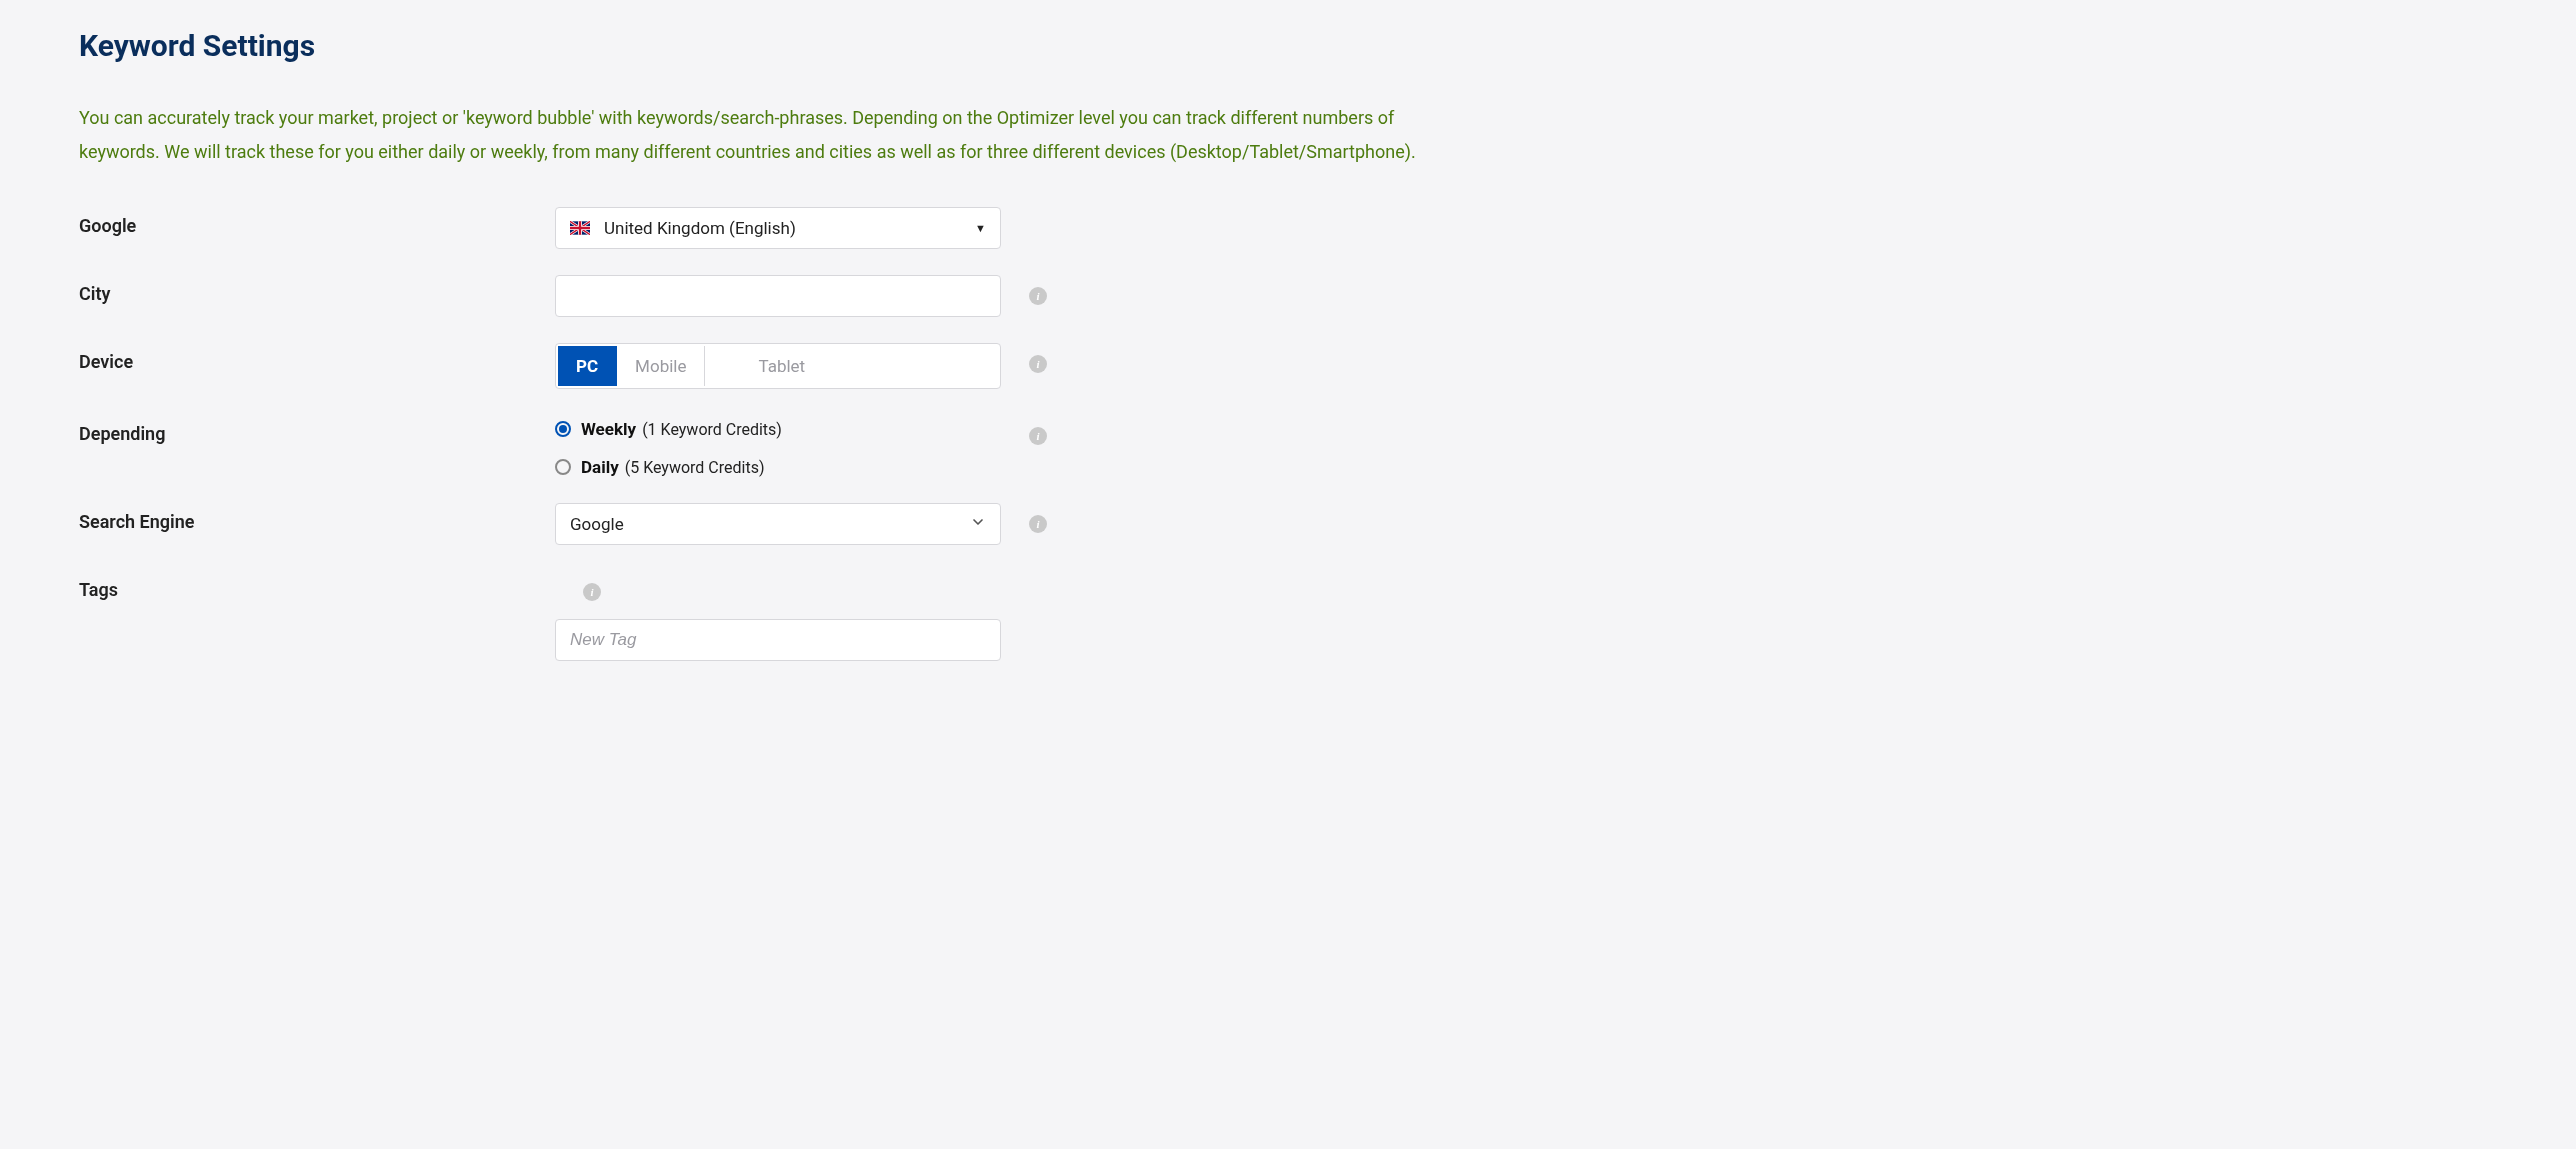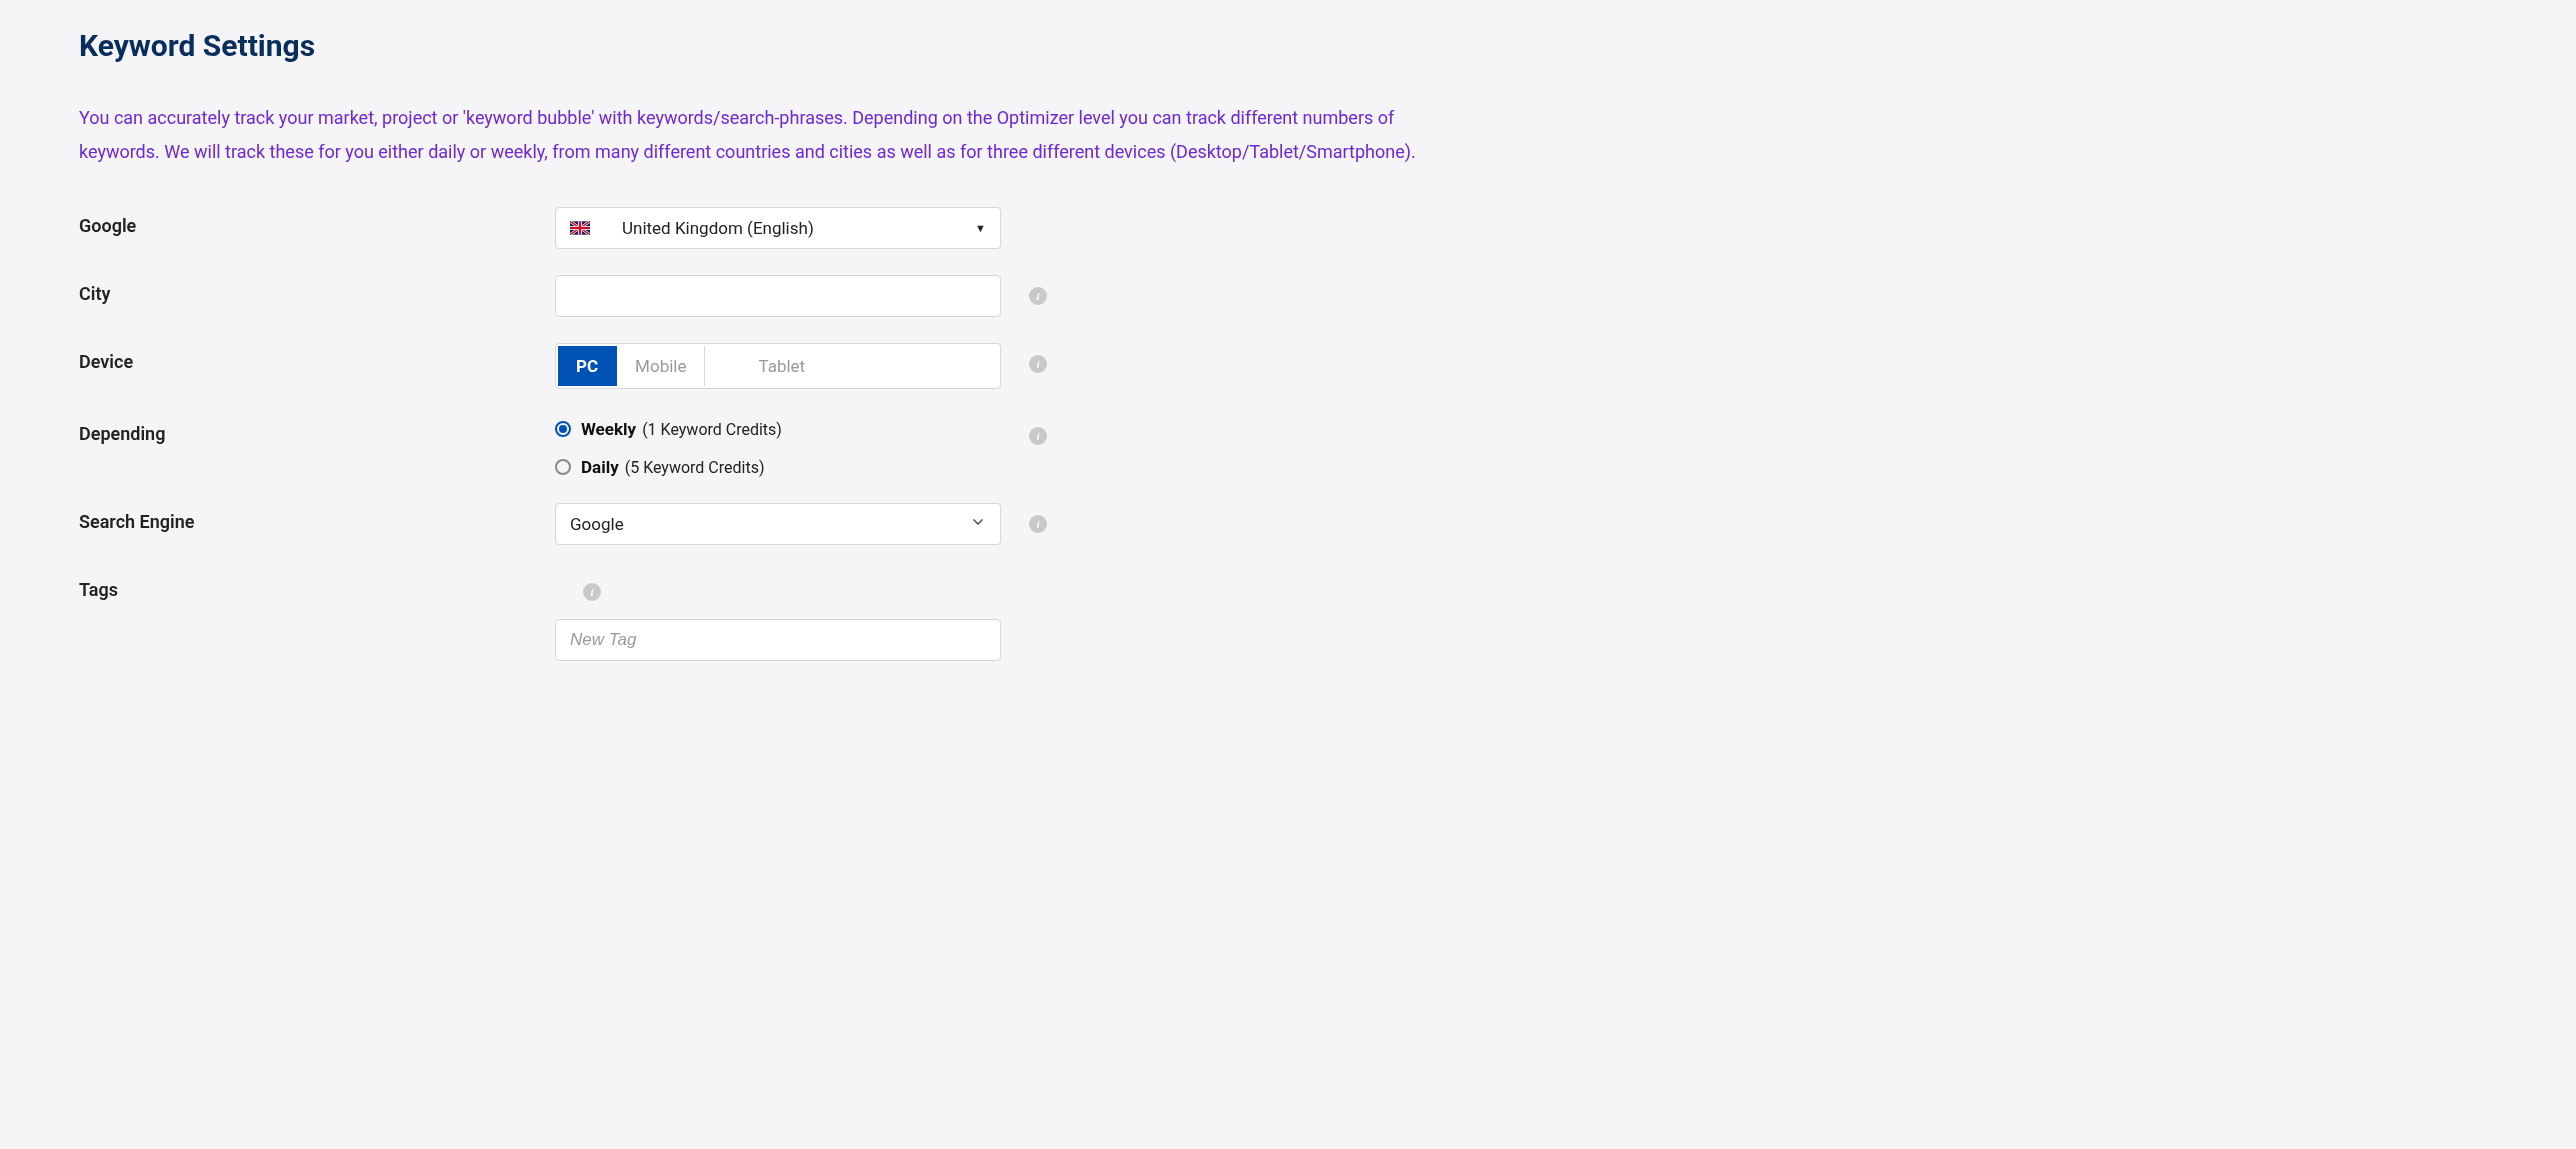--- a/index.html
+++ b/index.html
@@ -19,21 +19,21 @@
   }
   h1 {
     color: #0a2e5c;
     font-size: 30px;
     font-weight: 700;
     margin-bottom: 38px;
   }
   .description {
     font-size: 18px;
     line-height: 1.9;
-    color: #6d28d9;
+    color: #4d7c0f;
     margin-bottom: 38px;
   }
   .form-row {
     display: flex;
     align-items: flex-start;
     margin-bottom: 26px;
   }
   .form-row.tight {
     margin-bottom: 18px;
   }
@@ -72,21 +72,20 @@
     width: 100%;
     height: 42px;
     background: #fff;
     border: 1px solid #d7d7db;
     border-radius: 4px;
     display: flex;
     align-items: center;
     padding: 4px 14px;
     cursor: pointer;
     position: relative;
-    gap: 18px;
   }
   .dropdown .flag {
     width: 20px;
     height: 14px;
     margin-right: 14px;
     flex-shrink: 0;
   }
   .dropdown .dd-text {
     flex: 1;
     font-size: 17px;

